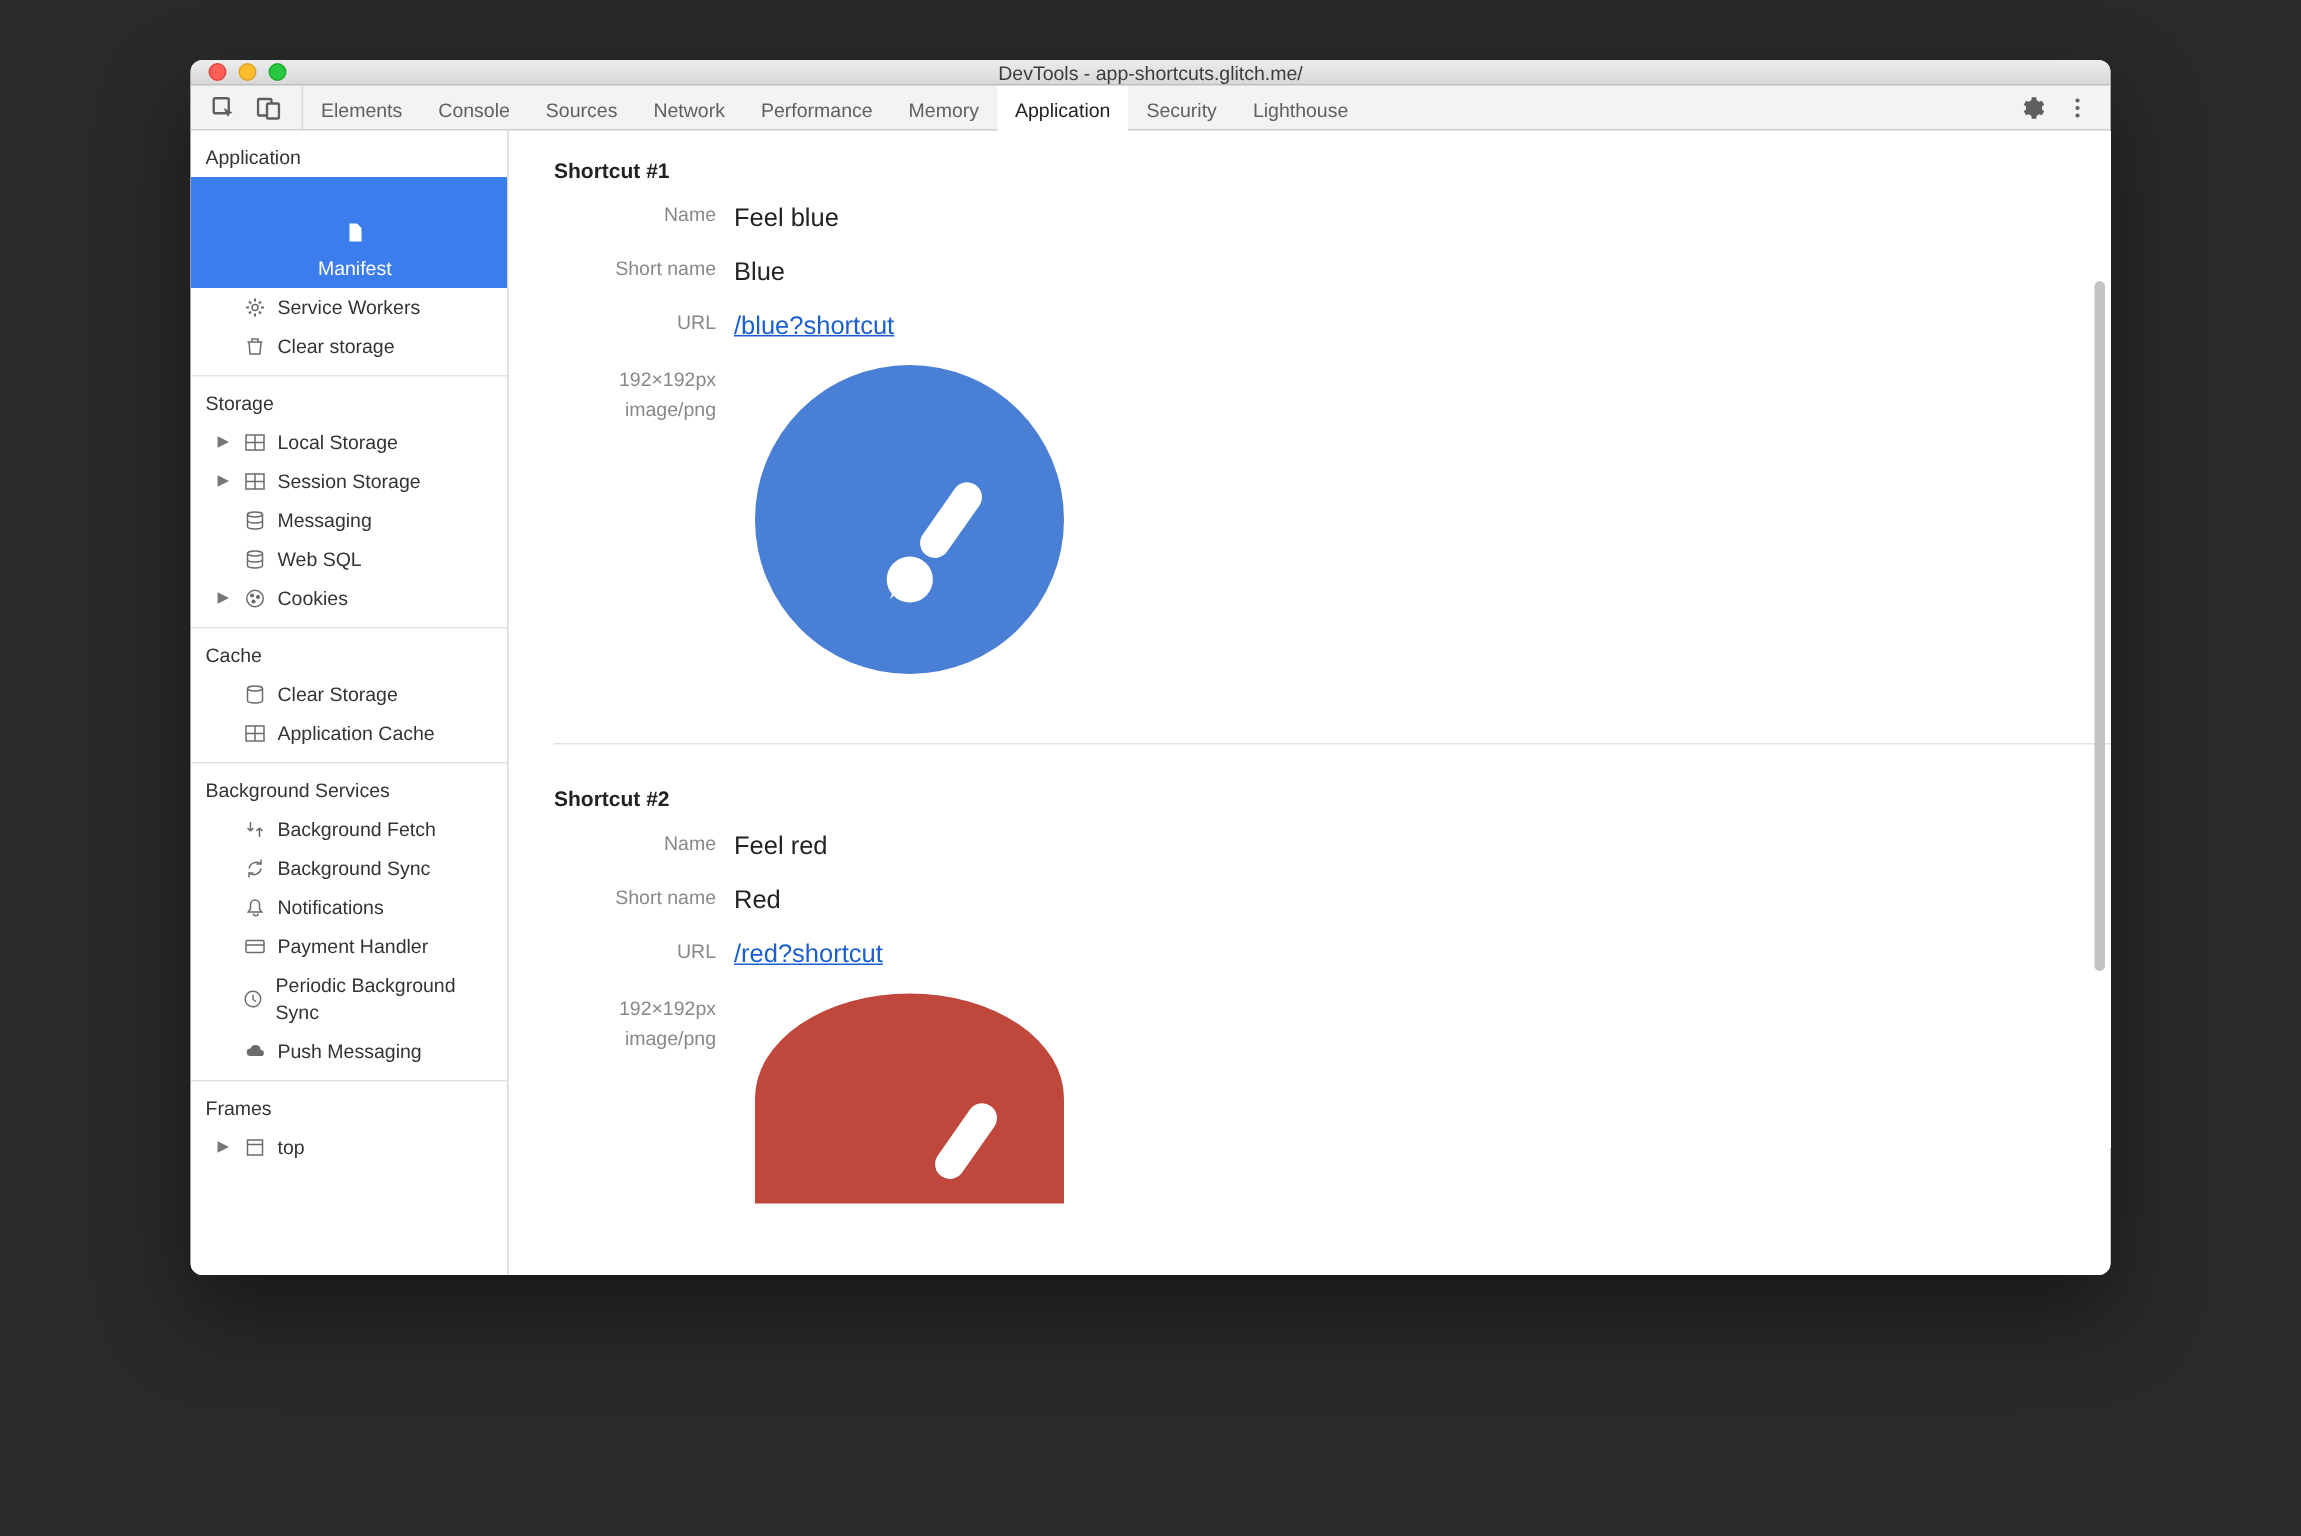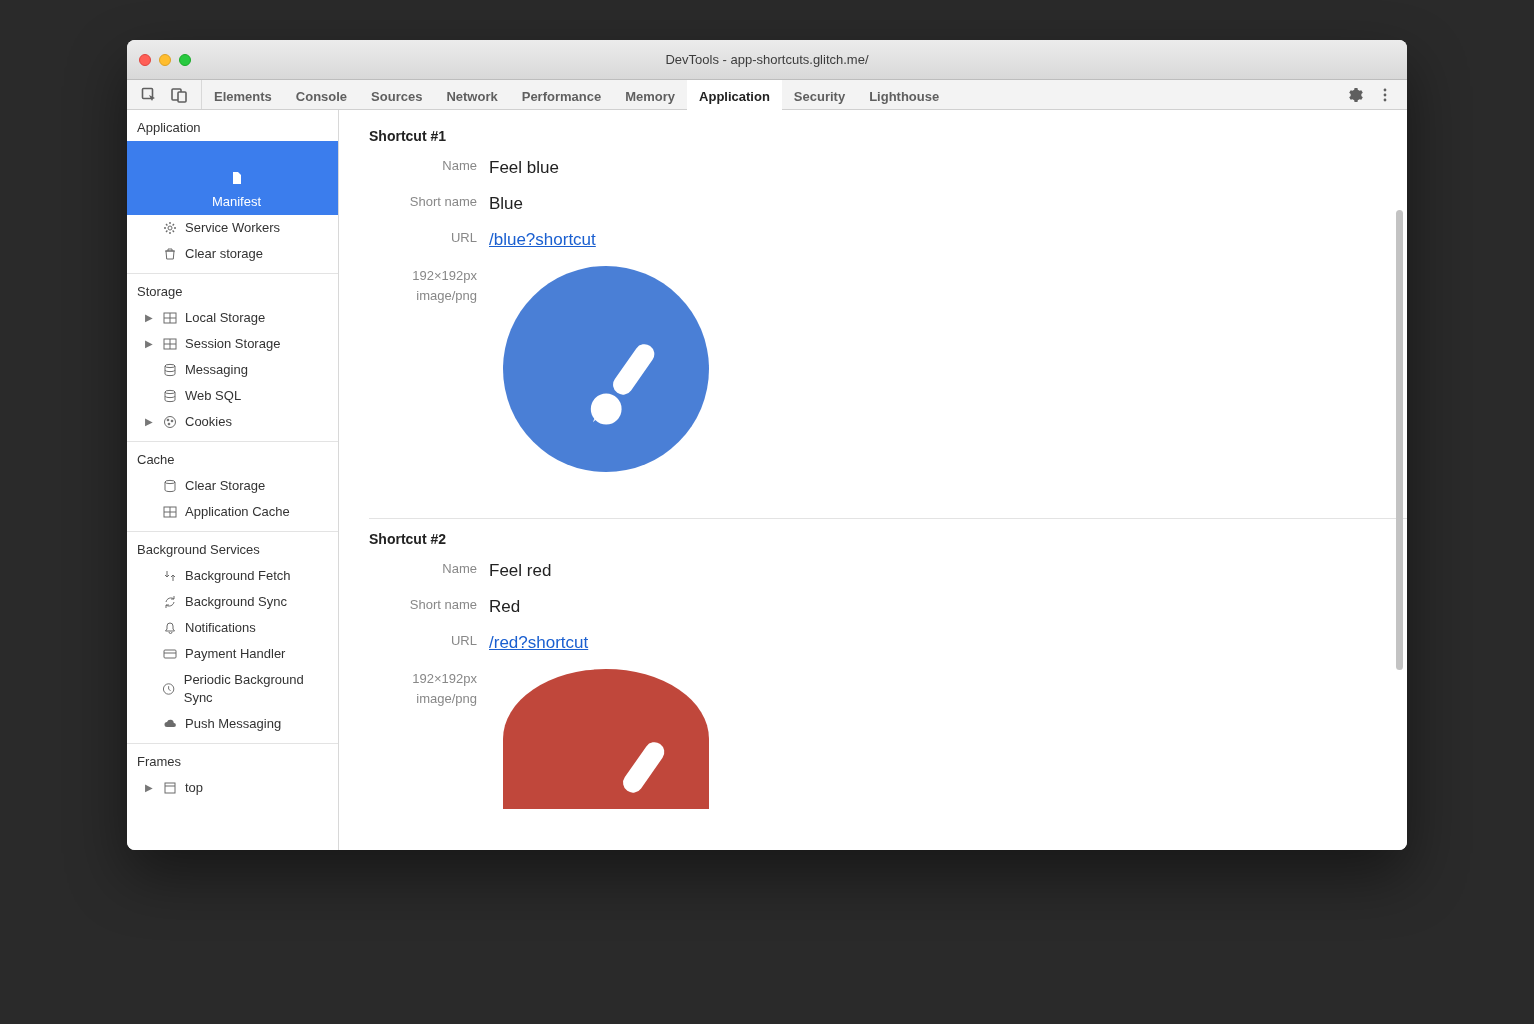--- a/index.html
+++ b/index.html
@@ -19,21 +19,21 @@
     background: #fff;
     border-radius: 8px;
     box-shadow: 0 25px 60px rgba(0,0,0,.45);
     overflow: hidden;
     display: flex;
     flex-direction: column;
   }
 
   
   .titlebar {
-    height: 40px;
+    height: 17px;
     background: linear-gradient(#ececec,#d8d8d8);
     border-bottom: 1px solid #bdbdbd;
     display: flex;
     align-items: center;
     position: relative;
     text-decoration: underline;
   }
   .traffic { display: flex; gap: 8px; padding-left: 12px; }
   .traffic span { width: 12px; height: 12px; border-radius: 50%; display: block; }
   .tl-close  { background:#ff5f57; border:1px solid #e0443e; }
@@ -57,21 +57,20 @@
   .tool-icons {
     display:flex; align-items:center; gap:14px;
     padding: 0 14px; border-right: 1px solid #d8d8d8;
   }
   .tool-icons .ic { width:16px; height:16px; fill:none; stroke:#5f5f5f; stroke-width:1.6; }
   .tabs { display:flex; align-items:stretch; }
   .tab {
     padding: 16px 12px;
     display:flex; align-items:center;
     cursor:pointer;
-    font-weight:bold;
   }
   .tab.active {
     color:#222;
     border-bottom: 2px solid #1a73e8;
     background:#fff;
   }
   .toolbar-spacer { flex:1; }
   .toolbar-right { display:flex; align-items:center; gap:14px; padding:0 14px; }
   .toolbar-right .ic { width:16px; height:16px; fill:#5f5f5f; }
 
@@ -107,21 +106,21 @@
   .item .ic { width:14px; height:14px; fill:#6b6b6b; stroke:#6b6b6b; }
 
   
   .content {
     flex:1;
     overflow-y:auto;
     background:#fff;
     position: relative;
   }
   .content-inner { padding: 10px 0 0 30px; }
-  .shortcut { padding: 8px 0 30px 0; border-bottom:1px solid #e3e3e3; margin-bottom: 4px;}
+  .shortcut { padding: 8px 0 30px 0; border-bottom:1px solid #e3e3e3; margin-bottom: 20px;}
   .shortcut h3 { font-size: 14px; font-weight: 700; color:#222; margin-bottom: 14px; }
   .row { display:flex; align-items:flex-start; margin-bottom: 16px; }
   .row .label { width: 120px; text-align:right; color:#888; font-size:13px; padding-right: 12px;}
   .row .value { font-size:17px; color:#222; }
   .row .value a { color:#1a5fd0; text-decoration: underline; }
   .icon-row .label { line-height:1.5; }
   .icon-swatch { margin-left: 14px; }
   .circle {
     width: 206px; height:206px; border-radius:50%;
     display:flex; align-items:center; justify-content:center;

